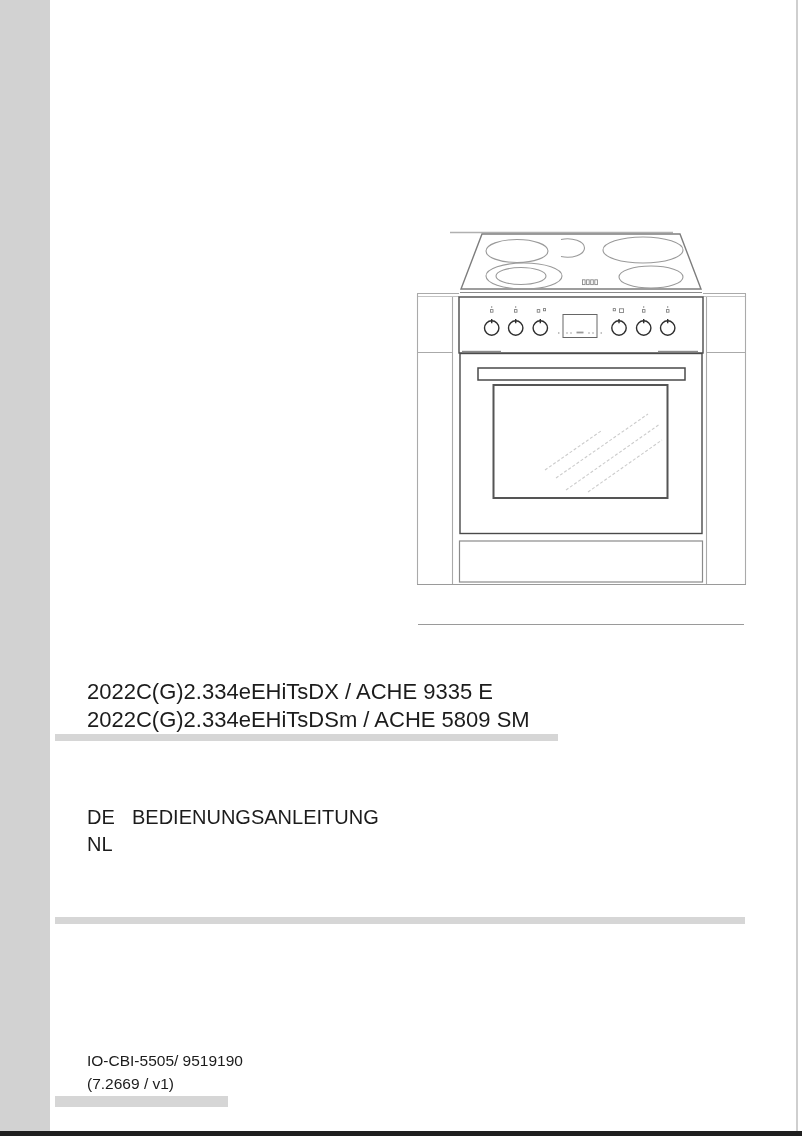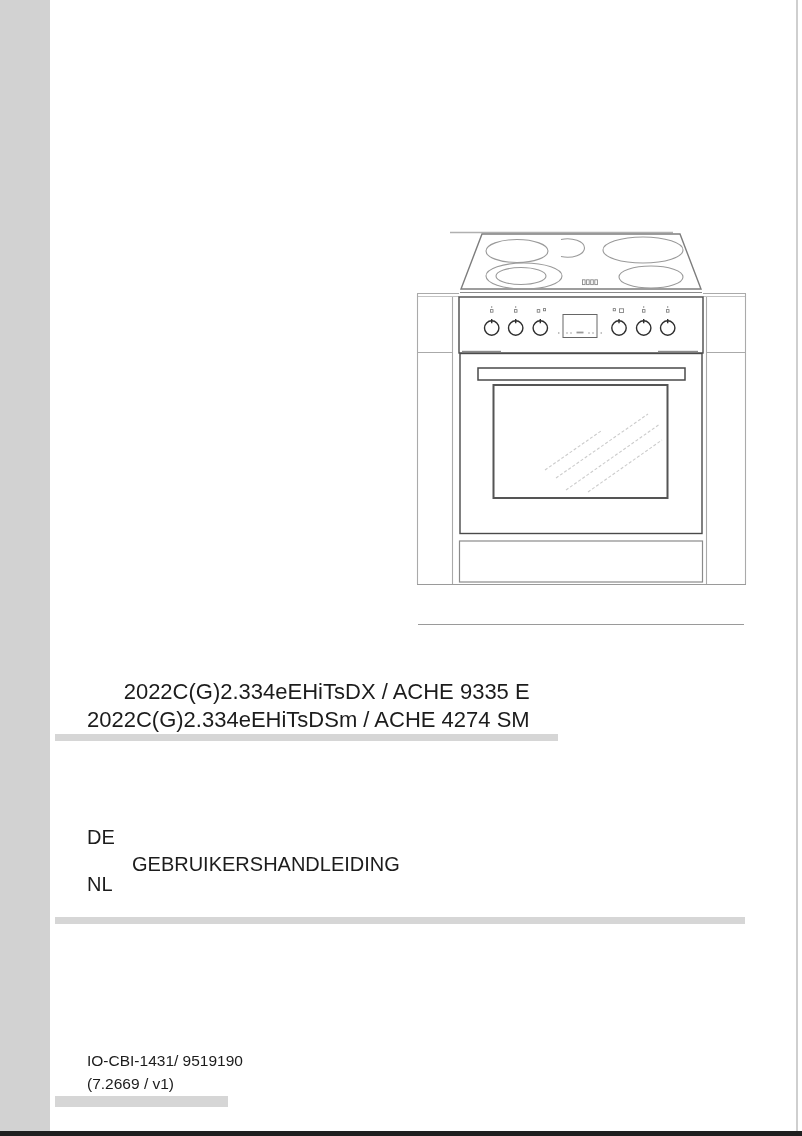--- a/index.html
+++ b/index.html
@@ -14,26 +14,26 @@
   .right-line { left:796px; top:0; width:2px; height:1131px; background:#cfcfcf; }
   .bottom-rule{ left:0; top:1131px; width:802px; height:5px; background:#1f1f1f; }
 
   .bar  { background:#d6d6d6; }
   .bar1 { left:55px; top:734px;  width:503px; height:7px;  }
   .bar2 { left:55px; top:917px;  width:690px; height:7px;  }
   .bar3 { left:55px; top:1096px; width:173px; height:11px; }
 
   .model-block {
     left:87px; top:678px;
-    font-size:22px; line-height:27.5px; white-space:nowrap;text-align:right;
+    font-size:22px; line-height:27.5px; white-space:nowrap;
   }
 
   .lang-block { left:87px; top:804px; font-size:20px; }
   .lang-row   { display:flex; line-height:27.4px; white-space:nowrap; }
-  .lang-code  { width:45px; flex:0 0 45px;margin-top:20px; }
+  .lang-code  { width:45px; flex:0 0 45px; }
 
   .footer-block {
     left:87px; top:1049px;
     font-size:15.5px; line-height:23px; white-space:nowrap;
   }
 
   .illustration { left:405px; top:222px; width:350px; height:410px; }
 </style>
 </head>
 <body>
@@ -138,32 +138,32 @@
       <line x1="588" y1="492" x2="662" y2="440"></line>
       <line x1="545" y1="470" x2="601" y2="431"></line>
     </g>
   </g>
 
   <rect x="459.5" y="541" width="243" height="41" fill="#ffffff" stroke="#8a8a8a" stroke-width="1.2"></rect>
 </svg>
 
 <div class="abs model-block">
   <div>2022C(G)2.334eEHiTsDX / ACHE 9335 E</div>
-  <div>2022C(G)2.334eEHiTsDSm / ACHE 4274 SM</div>
+  <div>2022C(G)2.334eEHiTsDSm / ACHE 5809 SM</div>
 </div>
 <div class="abs bar bar1"></div>
 
 <div class="abs lang-block">
   <div class="lang-row">
     <span class="lang-code">DE</span>
+    <span>BEDIENUNGSANLEITUNG</span>
   </div>
   <div class="lang-row">
     <span class="lang-code">NL</span>
-    <span>GEBRUIKERSHANDLEIDING</span>
   </div>
 </div>
 <div class="abs bar bar2"></div>
 
 <div class="abs footer-block">
-  <div>IO-CBI-1431/ 9519190</div>
+  <div>IO-CBI-5505/ 9519190</div>
   <div>(7.2669 / v1)</div>
 </div>
 <div class="abs bar bar3"></div>
 
 </body></html>

